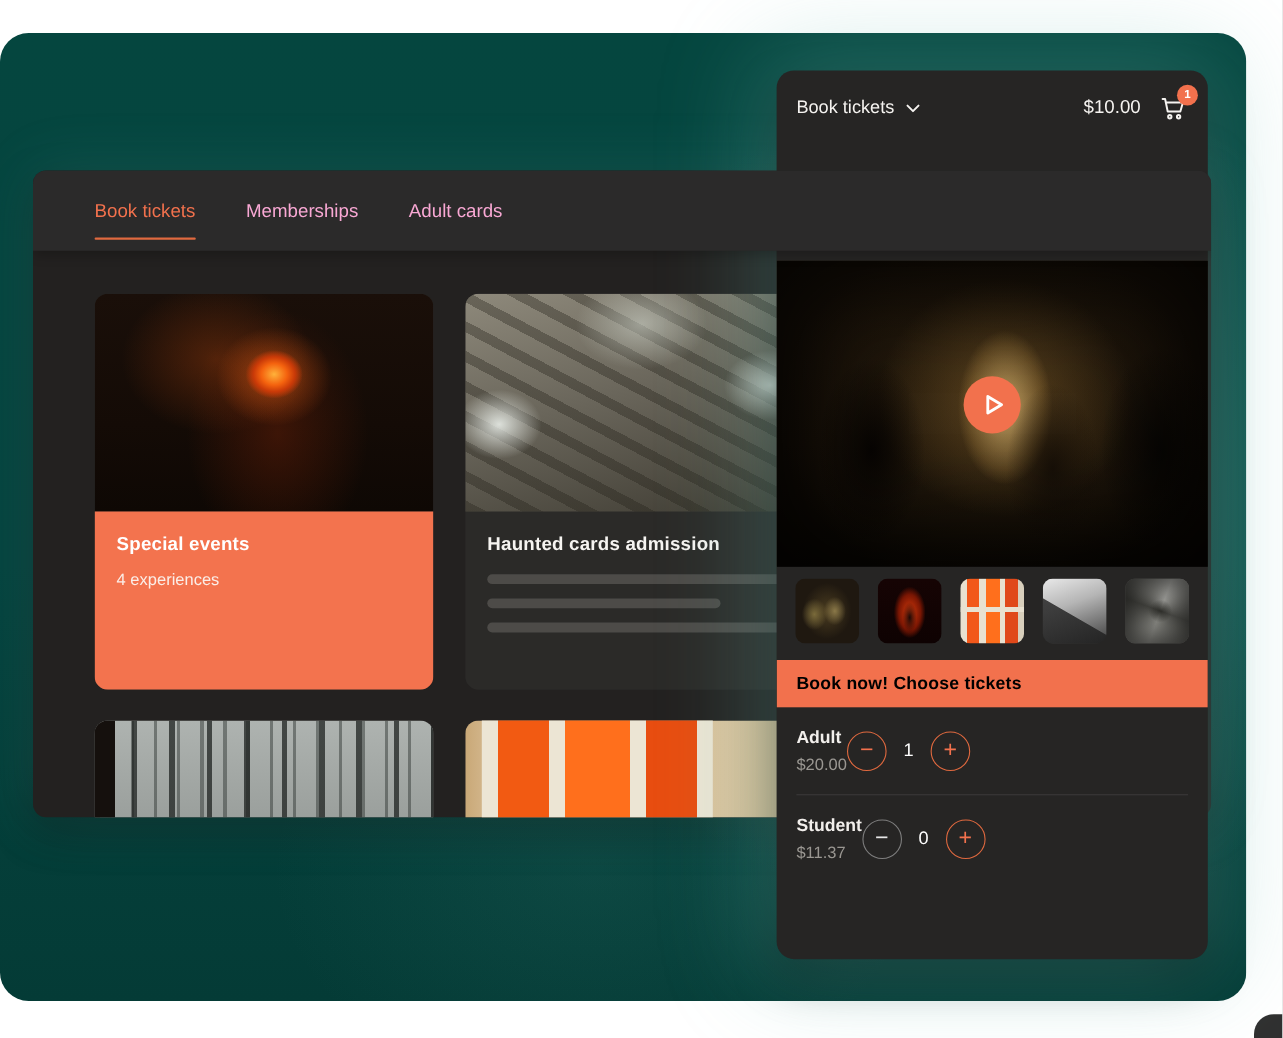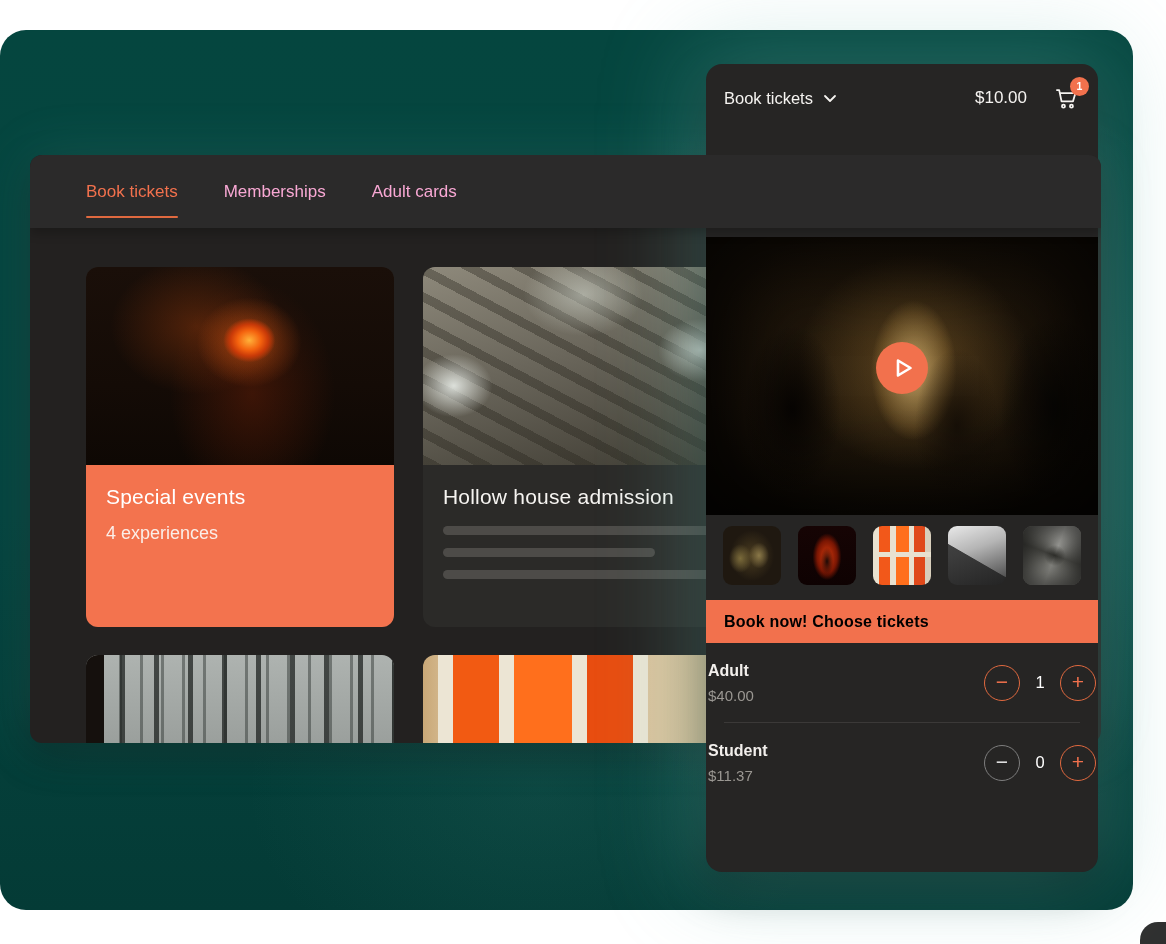--- a/index.html
+++ b/index.html
@@ -21,23 +21,23 @@
   .navbar{height:73px;background:#2B2A2A;display:flex;align-items:center;padding-left:56px;gap:46px;
     box-shadow:0 5px 10px rgba(0,0,0,0.22);position:relative;z-index:2;}
   .tab{position:relative;font-size:17px;color:#f9a8d4;cursor:pointer;padding:6px 0;}
   .tab.active{color:#F2714D;}
   .tab.active::after{content:"";position:absolute;left:0;right:0;bottom:-10px;height:2px;background:#E0693F;border-radius:1px;}
 
   .card{position:absolute;width:308px;height:360px;border-radius:12px;background:#2B2A28;overflow:hidden;cursor:pointer;}
   .card-img{height:198px;width:100%;}
   .card-body{padding:20px;}
   .card-body.orange{background:#F3734E;height:162px;}
-  .card-title{font-size:21px;font-weight:400;color:#F6F4F1;letter-spacing:.2px;}
+  .card-title{font-size:17px;font-weight:700;color:#F6F4F1;letter-spacing:.2px;}
   .card-body.orange .card-title{color:#ffffff;}
-  .card-sub{font-size:18px;color:#FBEEE8;margin-top:14px;}
+  .card-sub{font-size:15px;color:#FBEEE8;margin-top:14px;}
   .skel{height:9px;border-radius:5px;background:#4D4B48;margin-top:13px;}
   .skel.s1{margin-top:17px;width:100%;}
   .skel.s2{width:79%;}
   .skel.s3{width:100%;}
   .card-price{margin-top:17px;font-size:17px;font-weight:600;color:#F2714D;}
 
   
   .img-pumpkin{background:
       radial-gradient(26px 22px at 53% 37%, #FFB23A, #F4620E 45%, #C93A08 72%, rgba(160,40,8,0) 100%),
       radial-gradient(70px 60px at 53% 38%, rgba(244,98,20,0.55), rgba(0,0,0,0) 75%),
@@ -59,21 +59,21 @@
   .img-window::before{content:"";position:absolute;left:5%;top:-4%;width:68%;height:108%;background:
       radial-gradient(42px 60px at 48% 62%, rgba(22,10,8,0.85), rgba(22,10,8,0) 70%),
       linear-gradient(180deg, rgba(0,0,0,0) 0 41%, #EAE3D2 41% 48%, rgba(0,0,0,0) 48%),
       linear-gradient(90deg,#ECE5D4 0 7%, #F25A12 7% 29%, #ECE5D4 29% 36%, #FF6F1C 36% 64%, #ECE5D4 64% 71%, #E84D10 71% 93%, #ECE5D4 93%);}
 
   
   .mobile-panel{position:absolute;left:706px;top:64px;width:392px;height:808px;border-radius:16px;background:#262524;
     overflow:hidden;box-shadow:0 0 90px 18px rgba(110,190,180,0.30), 0 18px 40px rgba(0,0,0,0.35);}
   .m-header{height:68px;display:flex;justify-content:space-between;align-items:center;padding:0 18px;}
   .m-nav{display:flex;align-items:center;gap:10px;color:#F5F3F0;font-size:16.5px;cursor:pointer;}
-  .m-cart{display:flex;align-items:center;gap:26px;color:#F5F3F0;font-size:17px;cursor:pointer;}
+  .m-cart{display:flex;align-items:center;gap:16px;color:#F5F3F0;font-size:17px;cursor:pointer;}
   .cart-wrap{position:relative;display:inline-flex;}
   .badge{position:absolute;top:-8px;right:-9px;width:19px;height:19px;border-radius:50%;background:#F2714D;color:#fff;
     font-size:10.5px;display:flex;align-items:center;justify-content:center;font-weight:600;}
   .m-title{margin:28px 18px 0;font-size:20px;line-height:32px;font-weight:600;color:#FAF8F6;letter-spacing:.2px;}
   .video{position:relative;margin-top:13px;height:278px;width:100%;cursor:pointer;background:
       radial-gradient(70px 120px at 22% 62%, rgba(5,3,2,0.92), rgba(5,3,2,0) 70%),
       radial-gradient(60px 110px at 64% 68%, rgba(18,12,6,0.85), rgba(18,12,6,0) 70%),
       radial-gradient(75px 130px at 89% 62%, rgba(6,5,3,0.9), rgba(6,5,3,0) 72%),
       radial-gradient(55px 90px at 53% 48%, rgba(222,188,120,0.75), rgba(180,140,70,0.25) 62%, rgba(0,0,0,0) 78%),
       radial-gradient(160px 150px at 53% 45%, rgba(150,110,50,0.45), rgba(0,0,0,0) 72%),
@@ -97,21 +97,21 @@
       linear-gradient(90deg,#E8E1D0 0 10%, #F2581A 10% 30%, #E8E1D0 30% 40%, #FF6F1C 40% 62%, #E8E1D0 62% 70%, #E0491A 70% 90%, #D8CFBC 90%);}
   .t4{background:
       linear-gradient(210deg, rgba(0,0,0,0) 55%, rgba(30,30,30,0.8) 56%),
       linear-gradient(160deg,#E9E9E9 0%,#B5B5B5 40%,#6F6F6F 75%,#3D3D3D 100%);}
   .t5{background:
       radial-gradient(14px 14px at 55% 50%, #2E2E2A, rgba(0,0,0,0) 75%),
       conic-gradient(from 20deg at 55% 50%, #9A9A96, #4A4A46, #83837E, #3F3F3B, #9A9A96),
       #6B6B66;box-shadow:inset 0 0 18px 6px rgba(0,0,0,0.5);}
   .banner{margin-top:15px;height:43px;background:#F2714D;display:flex;align-items:center;padding:0 18px;
     color:#000000;font-size:16px;font-weight:700;letter-spacing:.2px;}
-  .trow{display:flex;justify-content:space-between;align-items:center;padding:0 2px;height:79px;}
+  .trow{display:flex;align-items:center;padding:0 18px;height:79px;}
   .tname{font-size:16px;font-weight:600;color:#F2EFEC;}
   .tprice{font-size:15px;color:#9A9792;margin-top:7px;}
   .stepper{display:flex;align-items:center;gap:13px;}
   .step{width:36px;height:36px;border-radius:50%;border:1.5px solid #E0693F;background:transparent;color:#F2714D;
     font-size:21px;line-height:1;display:flex;align-items:center;justify-content:center;cursor:pointer;padding:0 0 2px 0;}
   .step.disabled{border-color:#7E7E7E;color:#E6E6E6;}
   .qty{min-width:14px;text-align:center;font-size:16.5px;color:#FFFFFF;}
   .divider{height:1px;background:#3B3938;margin:0 18px;}
 </style>
 </head>
@@ -132,21 +132,21 @@
       <div class="card-img img-pumpkin"></div>
       <div class="card-body orange">
         <div class="card-title">Special events</div>
         <div class="card-sub">4 experiences</div>
       </div>
     </div>
 
     <div class="card" style="left:393px;top:112px;">
       <div class="card-img img-stairs"></div>
       <div class="card-body">
-        <div class="card-title">Hollow house admission</div>
+        <div class="card-title">Haunted cards admission</div>
         <div class="skel s1"></div>
         <div class="skel s2"></div>
         <div class="skel s3"></div>
       </div>
     </div>
 
     <div class="card" style="left:56px;top:500px;">
       <div class="card-img img-forest"></div>
     </div>
 
@@ -198,21 +198,21 @@
       <div class="thumb t3"></div>
       <div class="thumb t4"></div>
       <div class="thumb t5"></div>
     </div>
 
     <div class="banner">Book now! Choose tickets</div>
 
     <div class="trow">
       <div>
         <div class="tname">Adult</div>
-        <div class="tprice">$40.00</div>
+        <div class="tprice">$20.00</div>
       </div>
       <div class="stepper">
         <button class="step">
           <span>−</span>
         </button>
         <span class="qty">1</span>
         <button class="step">
           <span>+</span>
         </button>
       </div>

